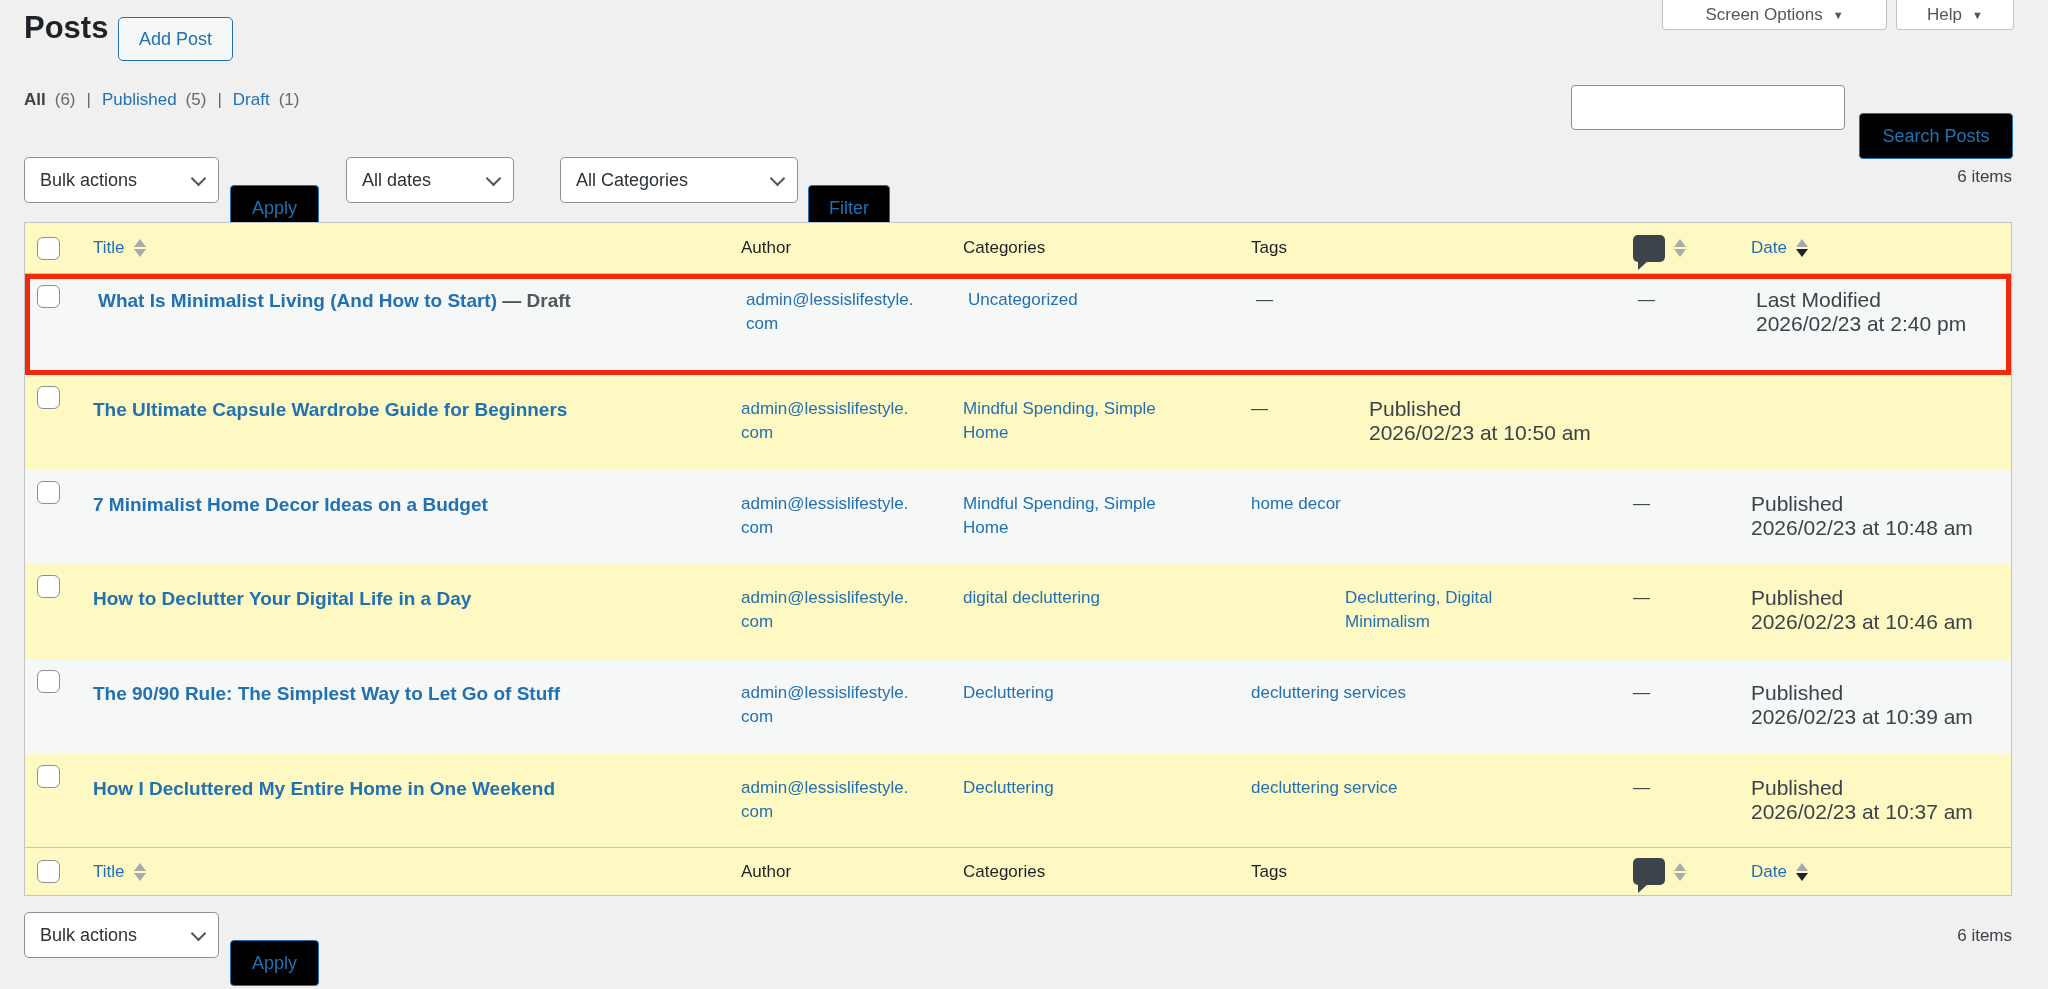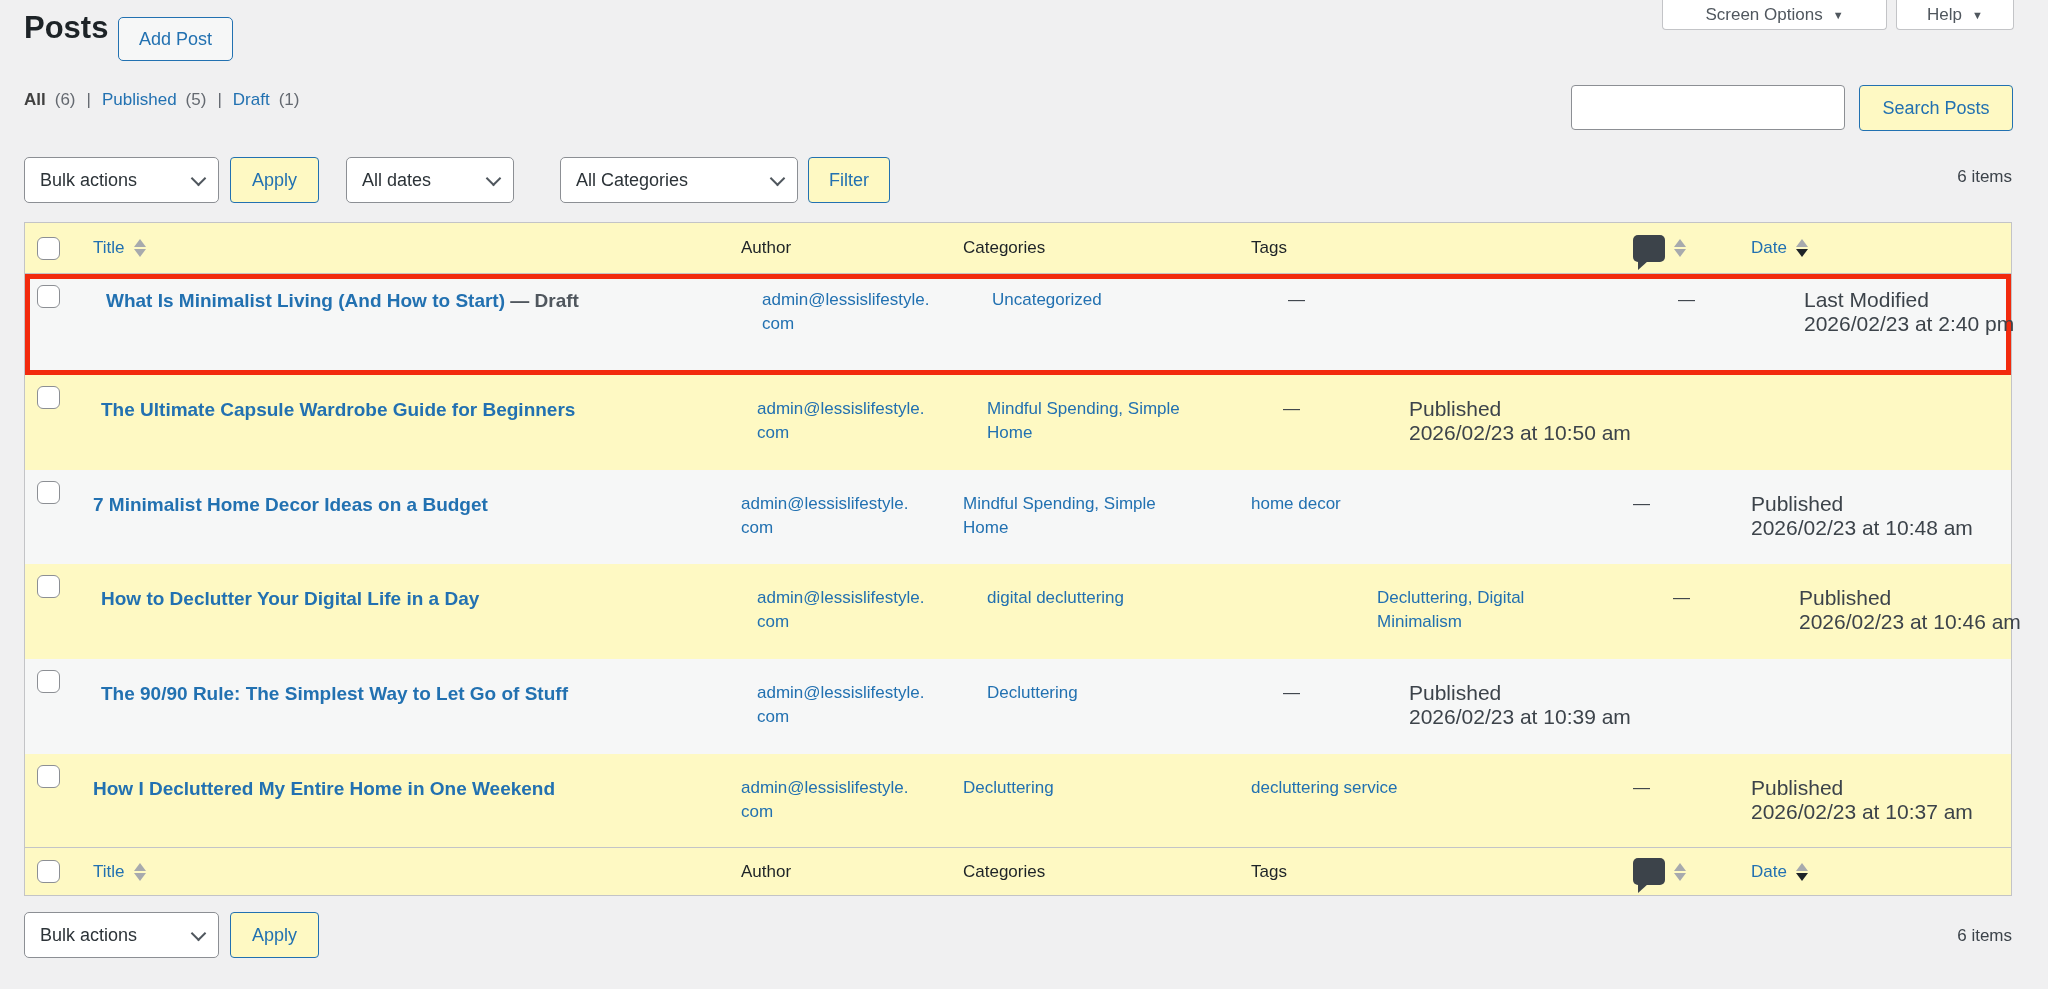--- a/index.html
+++ b/index.html
@@ -36,23 +36,23 @@
   .views .count{color:#646970;}
   .views .sep{color:#646970;padding:0 2px;}
 
   
   .search-input{
     position:absolute;left:1571px;top:85px;width:274px;height:45px;
     border:1px solid #8c8f94;border-radius:4px;background:#fff;box-sizing:border-box;
     font-size:18px;padding:0 12px;font-family:"Liberation Sans",sans-serif;
   }
   .btn-secondary{
-    background:#fef9c3;border:1px solid #2271b1;border-radius:4px;color:#2271b1;
+    background:#000000;border:1px solid #2271b1;border-radius:4px;color:#2271b1;
     font-size:18px;font-family:"Liberation Sans",sans-serif;cursor:pointer;
-    display:flex;align-items:center;justify-content:center;box-sizing:border-box;
+    display:flex;align-items:center;justify-content:center;box-sizing:border-box;margin-top:28px;
   }
   #search-posts-btn{position:absolute;left:1859px;top:85px;width:154px;height:46px;}
 
   
   .select{
     position:absolute;height:46px;background:#fff;border:1px solid #8c8f94;border-radius:5px;
     display:flex;align-items:center;justify-content:space-between;
     padding:0 14px 0 15px;font-size:18px;color:#2c3338;box-sizing:border-box;cursor:pointer;
   }
   .chev{width:9px;height:9px;border-right:2px solid #50575e;border-bottom:2px solid #50575e;
@@ -98,21 +98,21 @@
   .comment-bubble::after{content:"";position:absolute;bottom:-8px;left:5px;width:0;height:0;
     border-top:9px solid #3c434a;border-right:10px solid transparent;}
 
   .cb{width:23px;height:23px;border:1.5px solid #8c8f94;border-radius:6px;background:#fff;
     display:inline-block;box-sizing:border-box;cursor:pointer;}
 
   .body-row{align-items:flex-start;}
   .body-row .cell{padding-top:22px;}
   .body-row .c-cb{padding-top:11px;}
   .body-row:nth-child(odd of .body-row){background:#f6f7f7;}
-  .r-h95{height:95px;gap:8px;} .r-h94{height:94px;} .r-h93{height:93px;}
+  .r-h95{height:95px;} .r-h94{height:94px;} .r-h93{height:93px;}
   .body-row.highlighted{border:5px solid #f22a0d;height:101px;}
   .body-row.highlighted .cell{padding-top:9px;}
   .body-row.highlighted .c-cb{padding-top:6px;padding-left:7px;}
 
   .title-link{color:#2271b1;font-size:19px;font-weight:700;text-decoration:none;line-height:26px;cursor:pointer;}
   .post-state{color:#50575e;font-size:19px;font-weight:700;line-height:26px;}
   .meta-link{color:#2271b1;font-size:17px;line-height:24px;text-decoration:none;cursor:pointer;}
   .email-link{display:block;width:172px;word-break:break-all;}
   .cats-link{display:block;max-width:222px;}
   .dash,.dash-text{color:#3c434a !important;font-size:17px;line-height:24px;text-decoration:none;cursor:default;}
@@ -288,20 +288,21 @@
       <div class="cell c-cb"><span class="cb"></span></div>
       <div class="cell c-title">
         <a class="title-link">The 90/90 Rule: The Simplest Way to Let Go of Stuff</a><span class="post-state"></span>
       </div>
       <div class="cell c-author">
           <a class="meta-link email-link">admin@lessislifestyle.com</a>
         </div>
       <div class="cell c-cats">
           <a class="meta-link cats-link">Decluttering</a>
         </div>
+      <div class="cell c-tags"><a class="meta-link">decluttering services</a></div>
       <div class="cell c-comments"><span class="dash-text">—</span></div>
       <div class="cell c-date">
         <div class="date-cell-text">Published</div>
         <div class="date-cell-text">2026/02/23 at 10:39 am</div>
       </div>
     </div>
 
     <div class="row body-row r-h93">
       <div class="cell c-cb"><span class="cb"></span></div>
       <div class="cell c-title">

